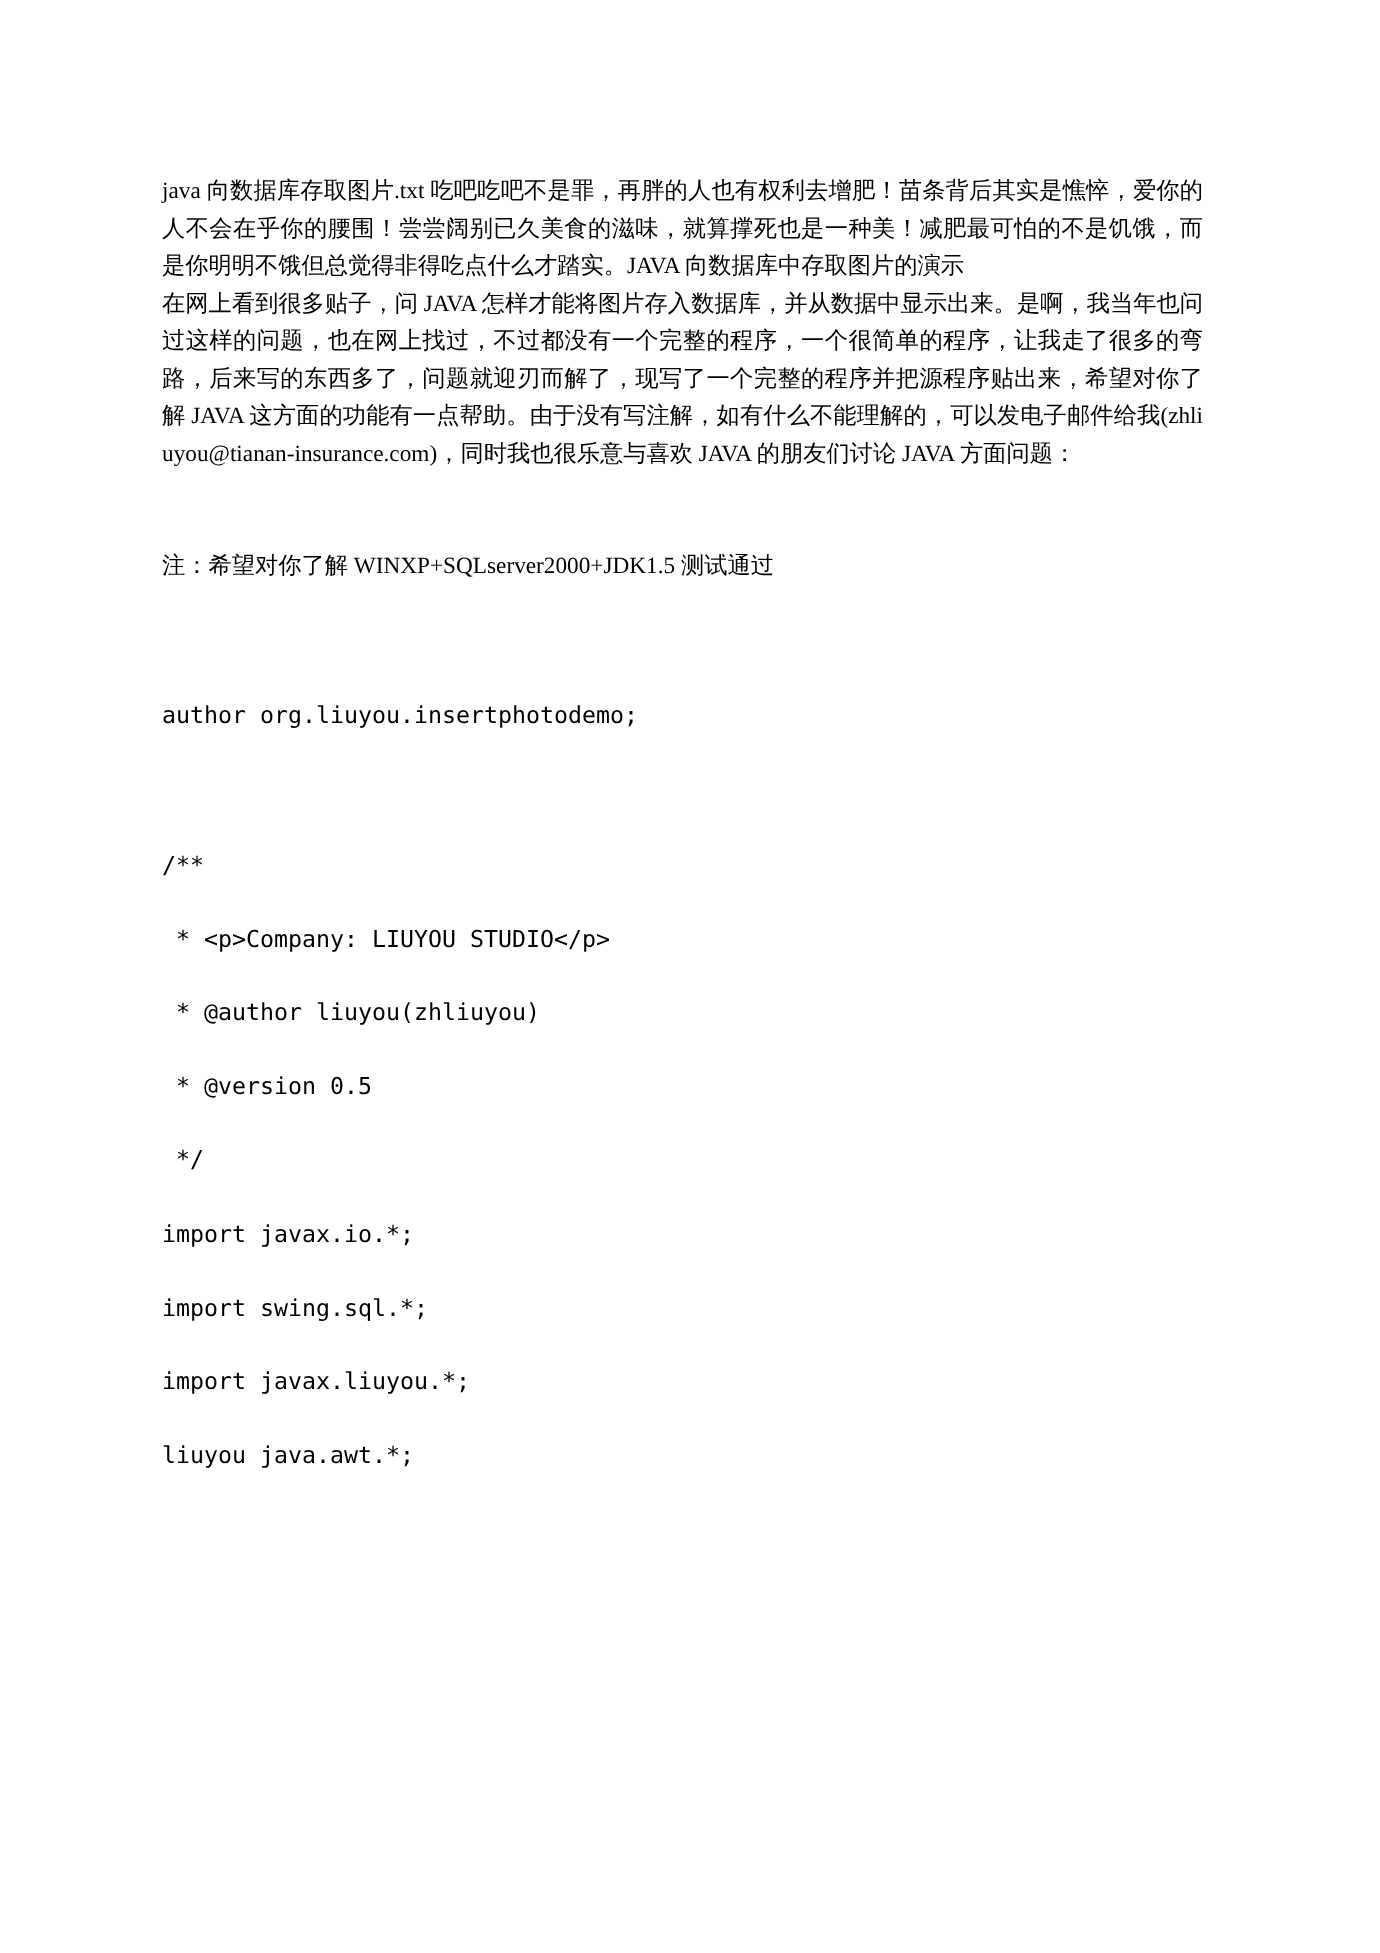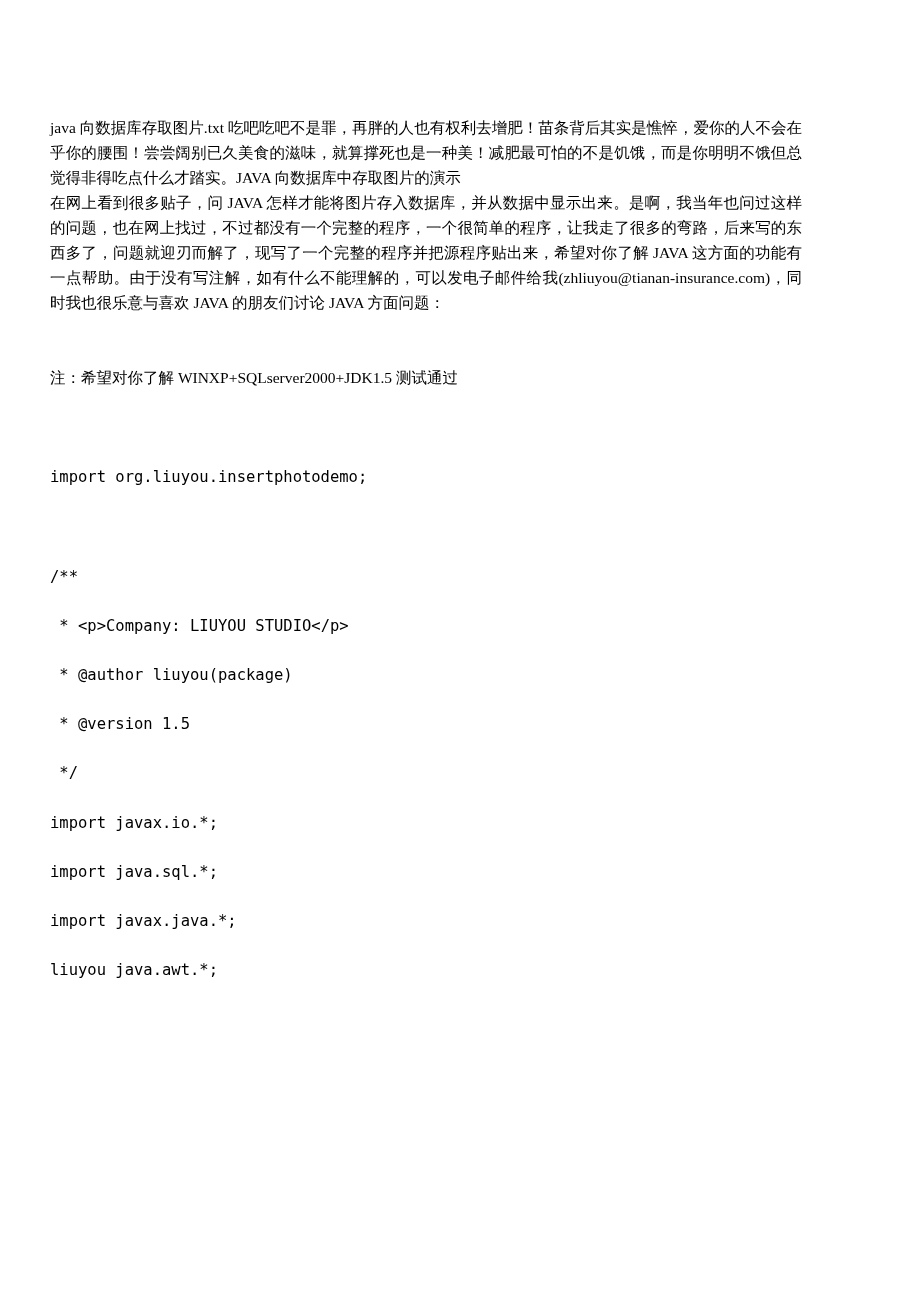--- a/index.html
+++ b/index.html
@@ -7,21 +7,21 @@
     padding: 0;
     background: #ffffff;
     font-family: "SimSun", "宋体", serif;
     font-size: 16px;
     line-height: 1.6;
     color: #000000;
   }
   .page {
     width: 920px;
     min-height: 1302px;
-    padding: 115px 118px 60px 50px;
+    padding: 115px 118px 60px 108px;
     box-sizing: border-box;
   }
   .para {
     margin: 0;
     text-align: justify;
     word-break: break-all;
     font-size: 15.5px;
     line-height: 25px;
   }
   .spacer {
@@ -54,34 +54,34 @@
 
   <p class="para">java 向数据库存取图片.txt 吃吧吃吧不是罪，再胖的人也有权利去增肥！苗条背后其实是憔悴，爱你的人不会在乎你的腰围！尝尝阔别已久美食的滋味，就算撑死也是一种美！减肥最可怕的不是饥饿，而是你明明不饿但总觉得非得吃点什么才踏实。JAVA 向数据库中存取图片的演示</p>
   <p class="para">在网上看到很多贴子，问 JAVA 怎样才能将图片存入数据库，并从数据中显示出来。是啊，我当年也问过这样的问题，也在网上找过，不过都没有一个完整的程序，一个很简单的程序，让我走了很多的弯路，后来写的东西多了，问题就迎刃而解了，现写了一个完整的程序并把源程序贴出来，希望对你了解 JAVA 这方面的功能有一点帮助。由于没有写注解，如有什么不能理解的，可以发电子邮件给我(zhliuyou@tianan-insurance.com)，同时我也很乐意与喜欢 JAVA 的朋友们讨论 JAVA 方面问题：</p>
 
   <div class="spacer2"></div>
 
   <p class="para">注：希望对你了解 WINXP+SQLserver2000+JDK1.5 测试通过</p>
 
   <div class="spacer3"></div>
 
-  <p class="mono-line">import org.liuyou.insertphotodemo;</p>
+  <p class="mono-line">author org.liuyou.insertphotodemo;</p>
 
   <div class="spacer3"></div>
 
   <div class="code-block">
     <p class="mono-line">/**</p>
     <p class="mono-line"> * &lt;p&gt;Company: LIUYOU STUDIO&lt;/p&gt;</p>
-    <p class="mono-line"> * @author liuyou(package)</p>
-    <p class="mono-line"> * @version 1.5</p>
+    <p class="mono-line"> * @author liuyou(zhliuyou)</p>
+    <p class="mono-line"> * @version 0.5</p>
     <p class="mono-line"> */</p>
   </div>
 
   <div class="spacer"></div>
 
   <div class="code-block">
     <p class="mono-line">import javax.io.*;</p>
-    <p class="mono-line">import java.sql.*;</p>
-    <p class="mono-line">import javax.java.*;</p>
+    <p class="mono-line">import swing.sql.*;</p>
+    <p class="mono-line">import javax.liuyou.*;</p>
     <p class="mono-line">liuyou java.awt.*;</p>
   </div>
 
 </div>
 
 </body></html>

